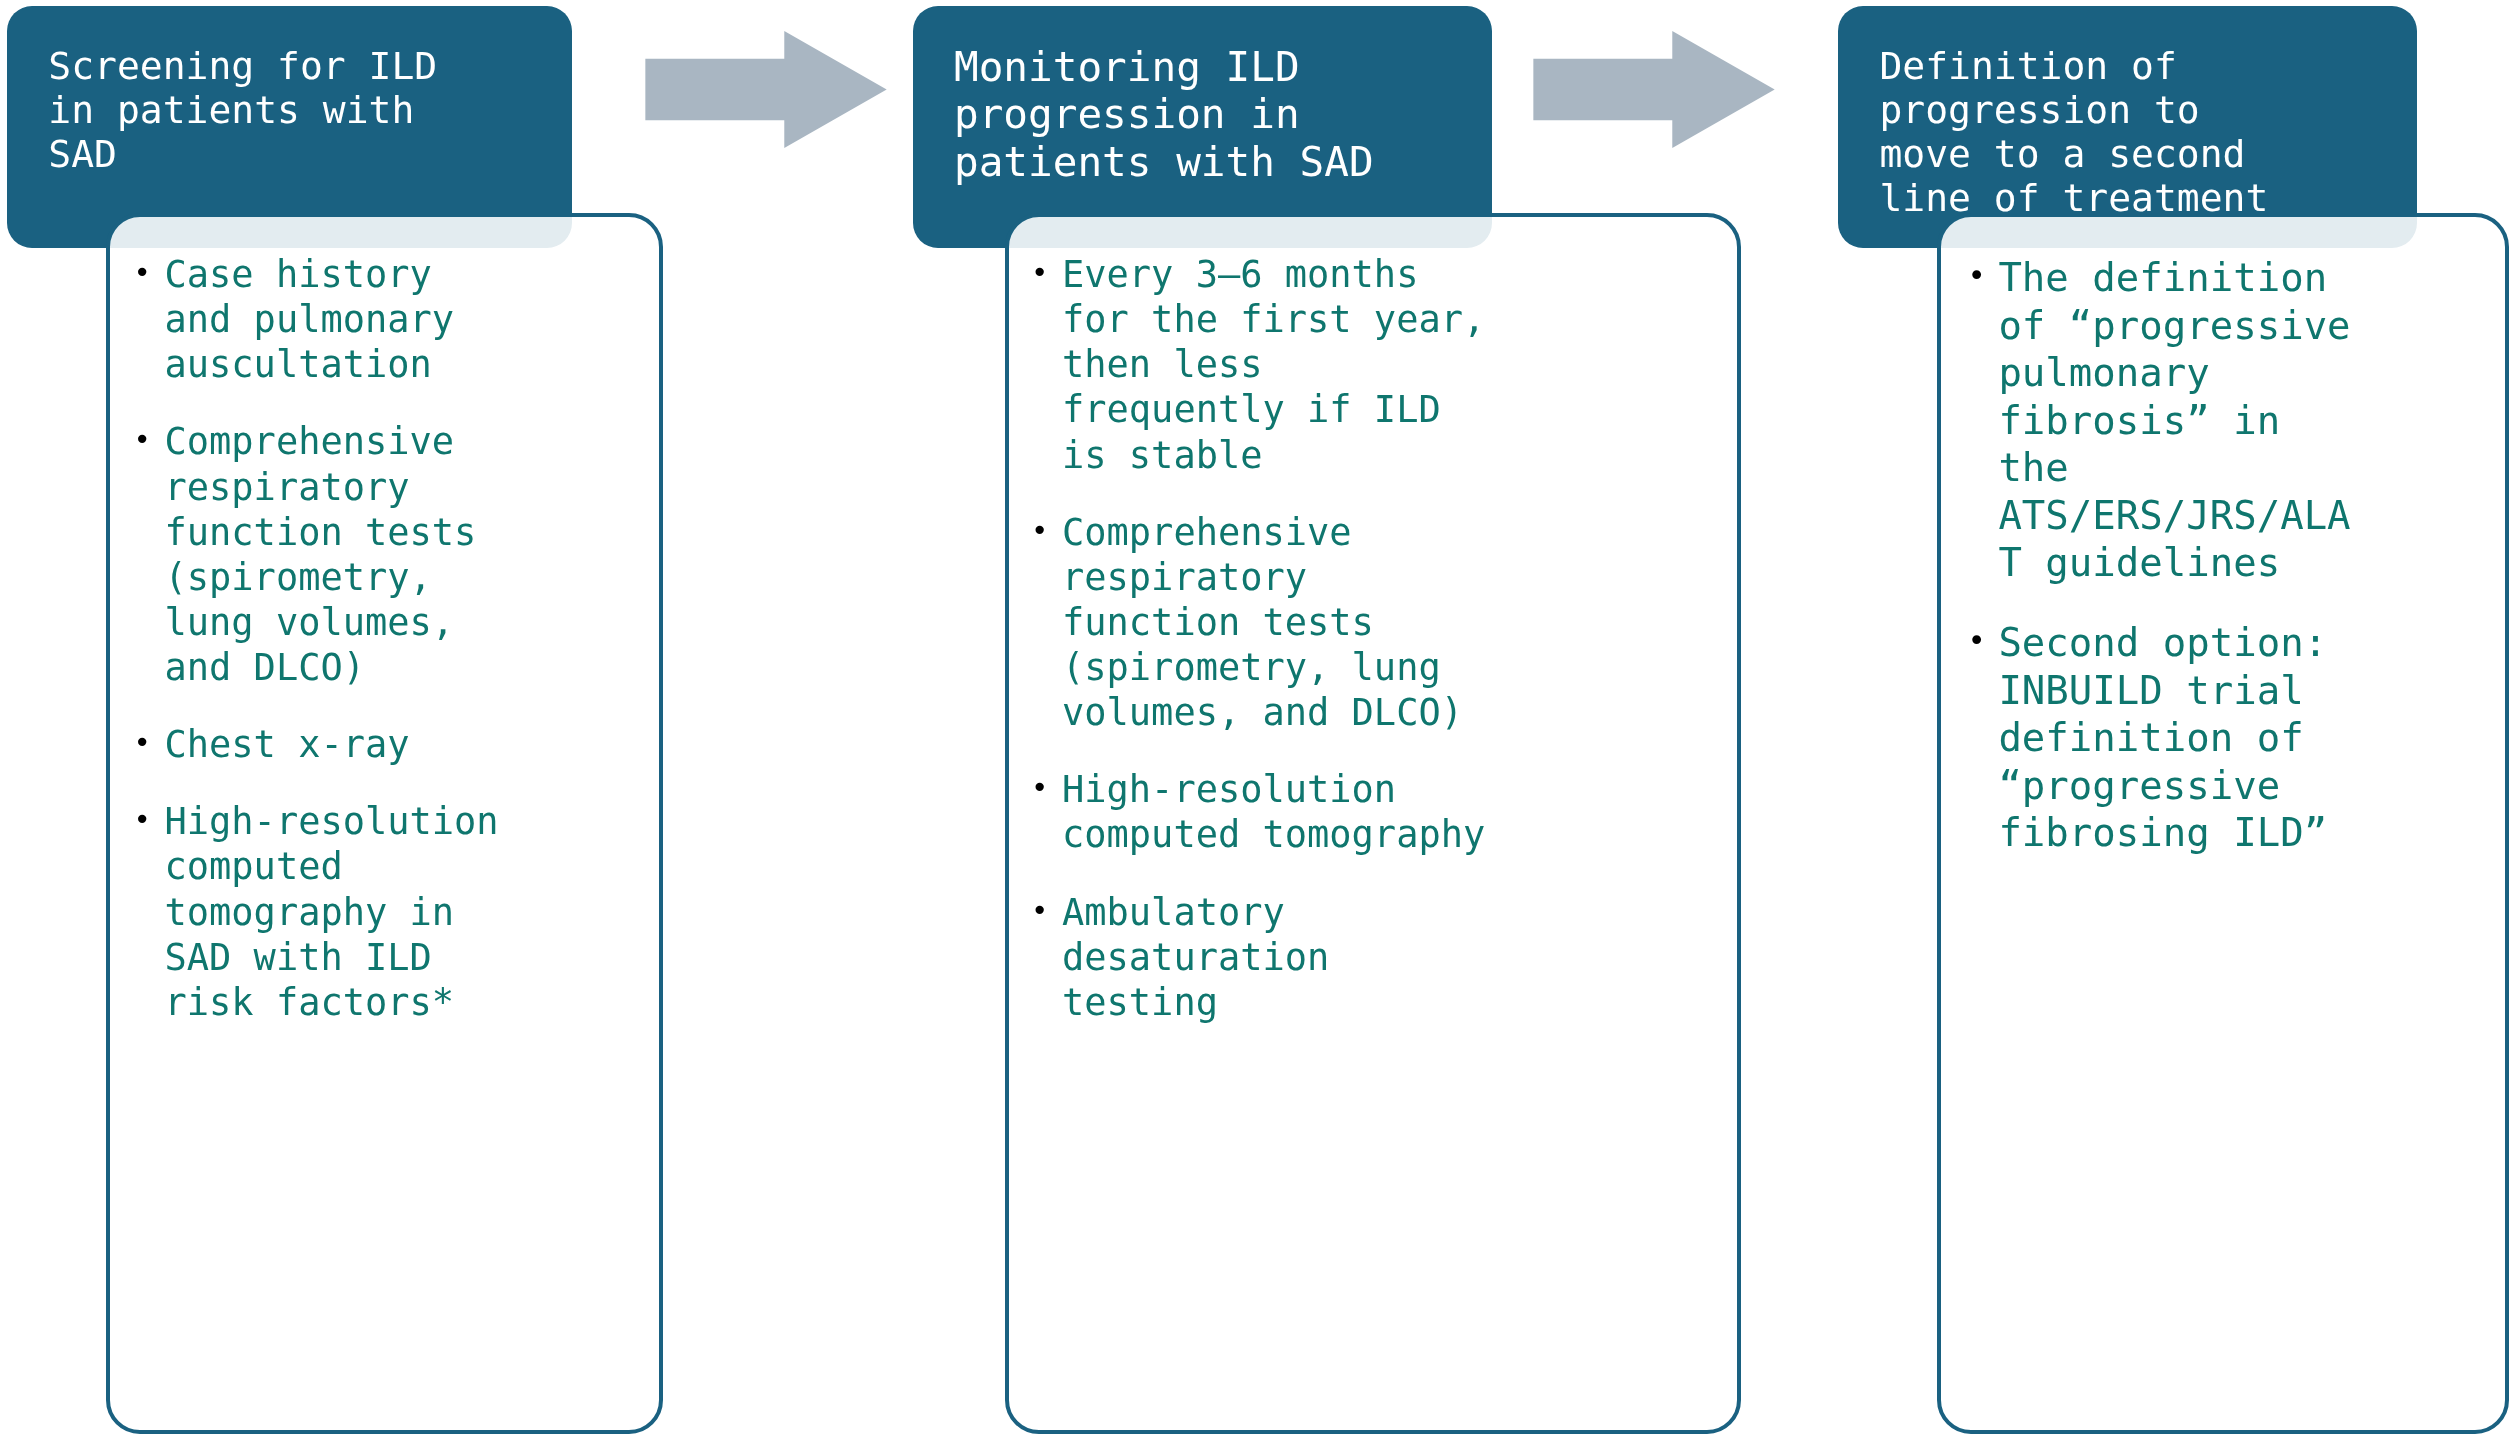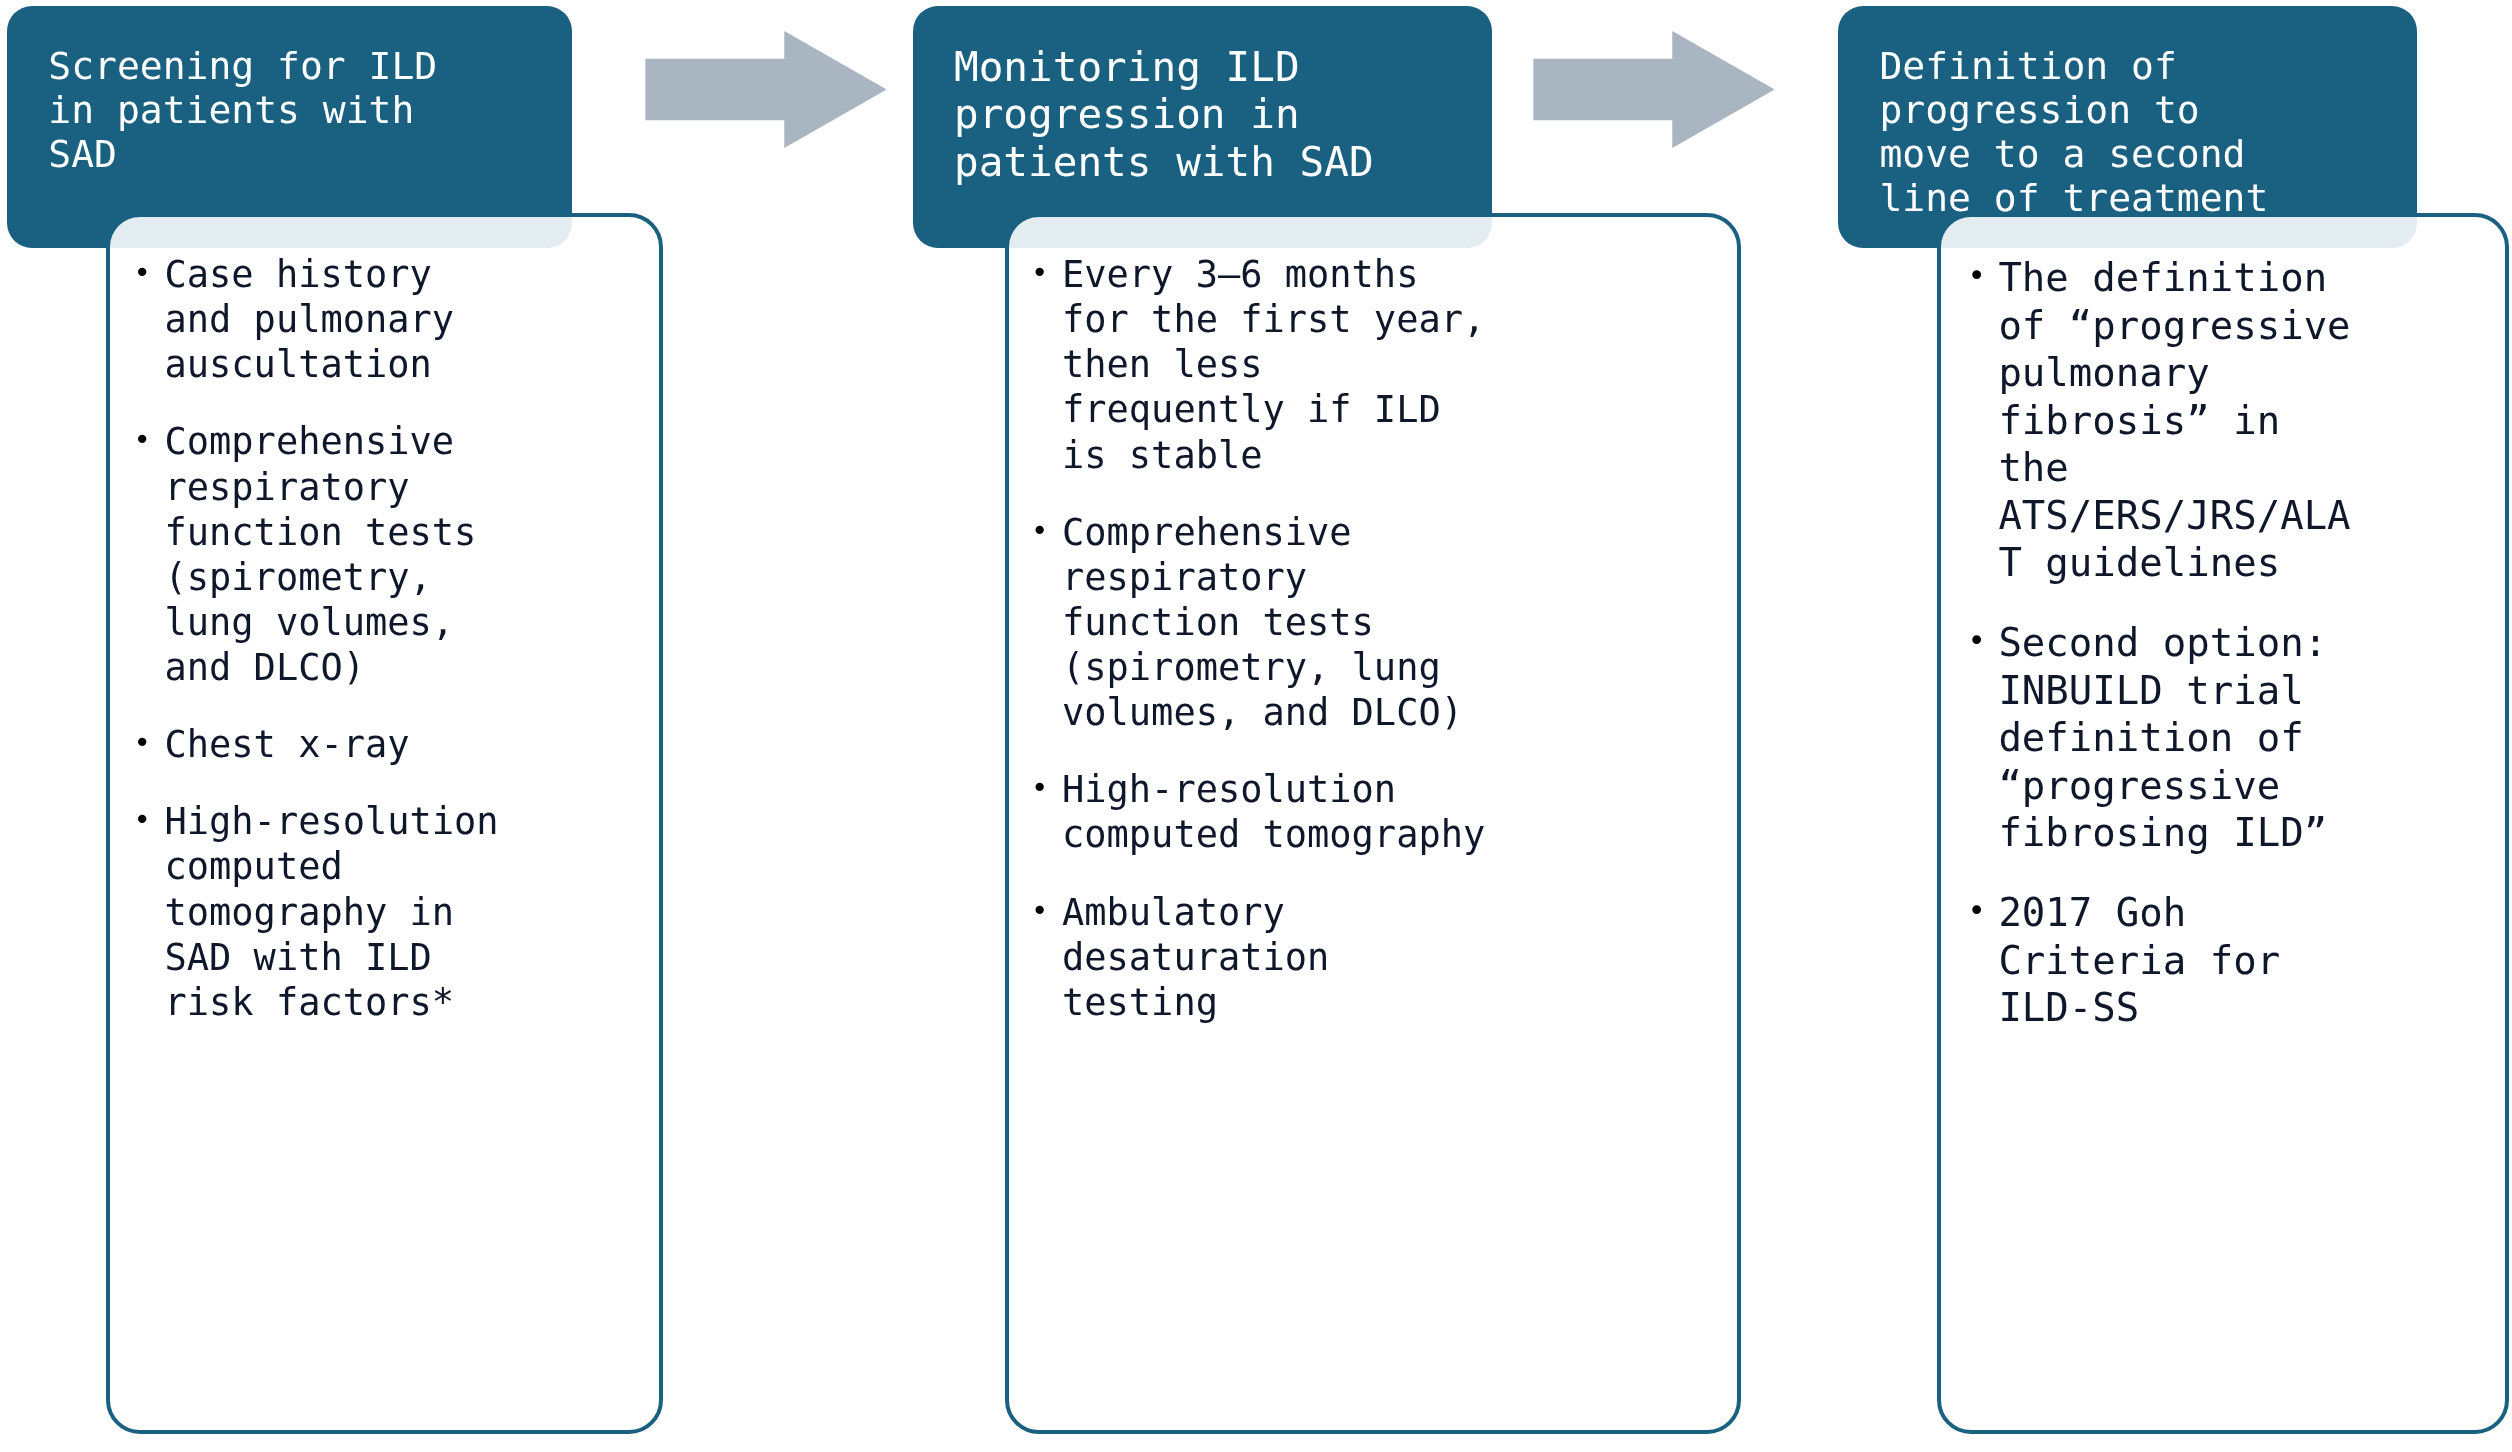--- a/index.html
+++ b/index.html
@@ -73,21 +73,21 @@
     position: relative;
     z-index: 4;
   }
   .col-1 .bullet-list { padding: 35px 16px 0 23.5px; }
   .col-2 .bullet-list { padding: 35px 16px 0 22px; }
   .col-3 .bullet-list { padding: 37px 14.7px 0 26.4px; }
 
   .bullet-item {
     position: relative;
     padding-left: 31px;
-    color: #0f172a;
+    color: #0f766e;
     white-space: pre-line;
   }
   .col-1 .bullet-item { font-size: 37px; line-height: 1.22; margin-bottom: 32px; }
   .col-2 .bullet-item { font-size: 37px; line-height: 1.22; margin-bottom: 32px; }
   .col-3 .bullet-item { font-size: 39px; line-height: 1.22; margin-bottom: 32px; }
 
   .bullet-item::before {
     content: "\2022";
     position: absolute;
     left: 0;
@@ -199,22 +199,19 @@
 pulmonary
 fibrosis” in
 the
 ATS/ERS/JRS/ALA
 T guidelines</li>
         <li class="bullet-item">Second option:
 INBUILD trial
 definition of
 “progressive
 fibrosing ILD”</li>
-        <li class="bullet-item">2017 Goh
-Criteria for
-ILD-SS</li>
       </ul>
     </div>
 
   </div>
 
 </div>
 
 
 </body></html>

